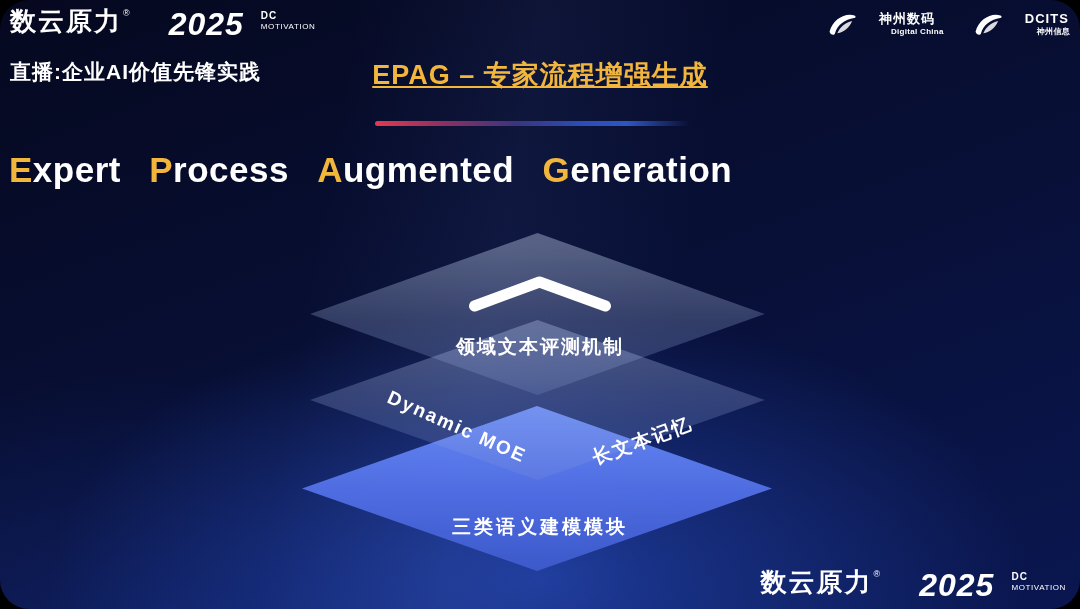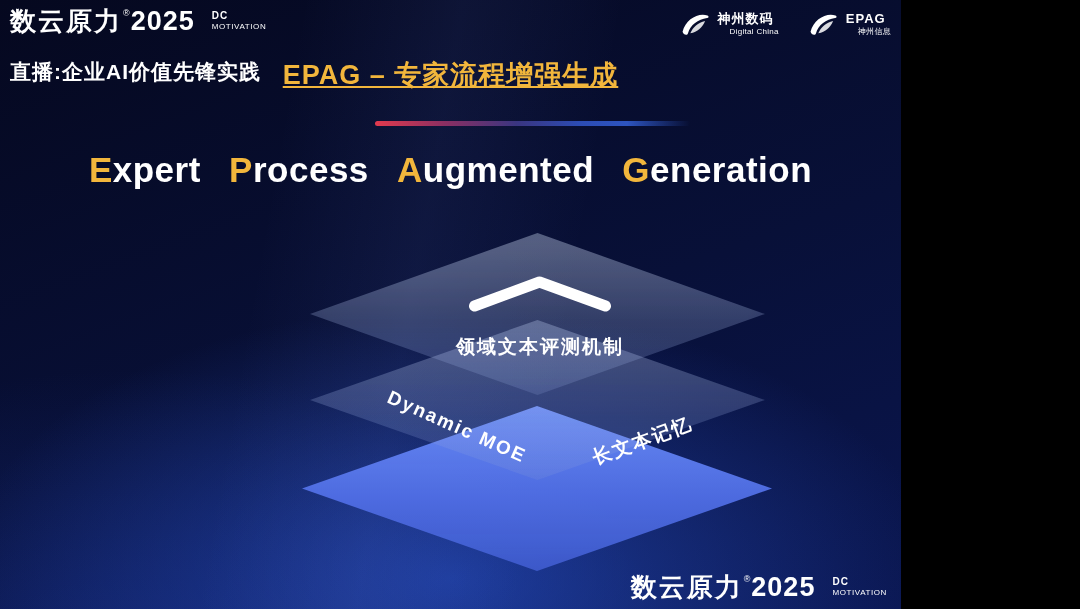--- a/index.html
+++ b/index.html
@@ -1,29 +1,30 @@
 <!DOCTYPE html>
 <html><head>
 <meta charset="utf-8">
 <style>
   * { margin: 0; padding: 0; box-sizing: border-box; }
   html, body { background: #000; }
   body { font-family: "Liberation Sans", sans-serif; }
 
   .slide {
     position: relative;
-    width: 901px;
+    width: 1080px;
     height: 609px;
     overflow: hidden;
     color: #fff;
     background:
       linear-gradient(100deg, rgba(0,0,0,0) 30%, rgba(120,150,255,0.07) 46%, rgba(0,0,0,0) 62%),
       radial-gradient(ellipse 720px 400px at 50% 95%, rgba(45,90,220,0.55), rgba(10,20,70,0) 68%),
       radial-gradient(ellipse 900px 500px at 15% 110%, rgba(30,60,170,0.35), rgba(10,20,70,0) 60%),
       linear-gradient(160deg, #05081f 0%, #081038 55%, #0a1650 100%);
+    border-radius: 29px;
   }
 
   
   .brand {
     position: absolute;
     display: flex;
     align-items: flex-start;
     color: #fff;
     white-space: nowrap;
   }
@@ -36,24 +37,26 @@
     line-height: 1;
   }
   .brand-reg {
     font-size: 9px;
     vertical-align: top;
     position: relative;
     top: 0px;
     margin: 0 1px;
   }
   .brand-year {
-    font-size: 27px;
-    font-weight: 800;
+    font-size: 32px;
+    font-weight: 800;
+    font-style: italic;
     letter-spacing: 1px;
     line-height: 1;
+    margin-left: 38px;
   }
   .brand-sub {
     display: flex;
     flex-direction: column;
     margin-left: 17px;
     margin-top: 2px;
     line-height: 1.15;
   }
   .brand-dc { font-size: 10px; font-weight: 700; letter-spacing: 1px; }
   .brand-motivation { font-size: 8px; font-weight: 400; letter-spacing: 0.6px; }
@@ -83,26 +86,26 @@
     position: absolute;
     right: 10px;
     top: 10px;
     display: flex;
     gap: 28px;
     align-items: center;
   }
   .partner-logo {
     display: flex;
     align-items: center;
-    gap: 7px;
+    gap: 21px;
   }
   .partner-icon { width: 32px; height: 28px; flex: 0 0 auto; }
   .partner-text { display: flex; flex-direction: column; line-height: 1.2; }
   .partner-title { font-size: 13px; font-weight: 700; letter-spacing: 1px; }
-  .partner-subtitle { font-size: 8px; font-weight: 400; letter-spacing: 0.3px; margin-left: 12px; }
+  .partner-subtitle { font-size: 8px; font-weight: 700; letter-spacing: 0.3px; margin-left: 12px; }
 
   .divider-line {
     position: absolute;
     left: 375px;
     top: 121px;
     width: 315px;
     height: 5px;
     border-radius: 3px;
     background: linear-gradient(90deg,
       #e23a4e 0%,
@@ -112,21 +115,20 @@
       rgba(58,108,240,0.75) 80%,
       rgba(58,108,240,0) 100%);
   }
 
   
   .headline {
     position: absolute;
     left: 0;
     top: 150px;
     width: 100%;
-    text-align: center;
     font-size: 35px;
     font-weight: 700;
     letter-spacing: 0.5px;
     color: #ffffff;
   }
   .headline .word { margin: 0 9px; }
   .headline .initial { color: #f2b63c; }
 
   
   .diagram {
@@ -237,21 +239,21 @@
         <span class="partner-title">神州数码</span>
         <span class="partner-subtitle">Digital China</span>
       </span>
     </div>
     <div class="partner-logo">
       <svg class="partner-icon" viewBox="0 0 40 36">
         <path d="M4 28 C8 12 24 3 36 7 C38 7.7 38 10 35.5 10.3 C24 12 14 19 11 30 C10 33.5 5 32 4 28 Z" fill="#ffffff"></path>
         <path d="M14 30 C17 22 24 16 33 14 C30 22 23 28 14 30 Z" fill="#ffffff" opacity="0.85"></path>
       </svg>
       <span class="partner-text">
-        <span class="partner-title">EPAG</span>
+        <span class="partner-title">DCITS</span>
         <span class="partner-subtitle">神州信息</span>
       </span>
     </div>
   </div>
 
   <div class="divider-line"></div>
 
   <div class="headline">
     <span class="word"><span class="initial">E</span><span>xpert</span></span>
     <span class="word"><span class="initial">P</span><span>rocess</span></span>
@@ -264,20 +266,21 @@
     <div class="layer layer-middle"></div>
     <div class="layer layer-bottom"></div>
 
     <svg class="chevron" viewBox="0 0 155 46">
       <polyline points="12,34 77,10 143,34" fill="none" stroke="#ffffff" stroke-width="11" stroke-linecap="round" stroke-linejoin="round"></polyline>
     </svg>
 
     <div class="diagram-label label-top">领域文本评测机制</div>
     <div class="diagram-label label-mid-left">Dynamic MOE</div>
     <div class="diagram-label label-mid-right">长文本记忆</div>
+    <div class="diagram-label label-bottom">三类语义建模模块</div>
   </div>
 
   <div class="brand brand-bottom">
     <span class="brand-cn">数云原力</span>
       <sup class="brand-reg">®</sup>
       <span class="brand-year">2025</span>
     <span class="brand-sub">
       <span class="brand-dc">DC</span>
       <span class="brand-motivation">MOTIVATION</span>
     </span>

